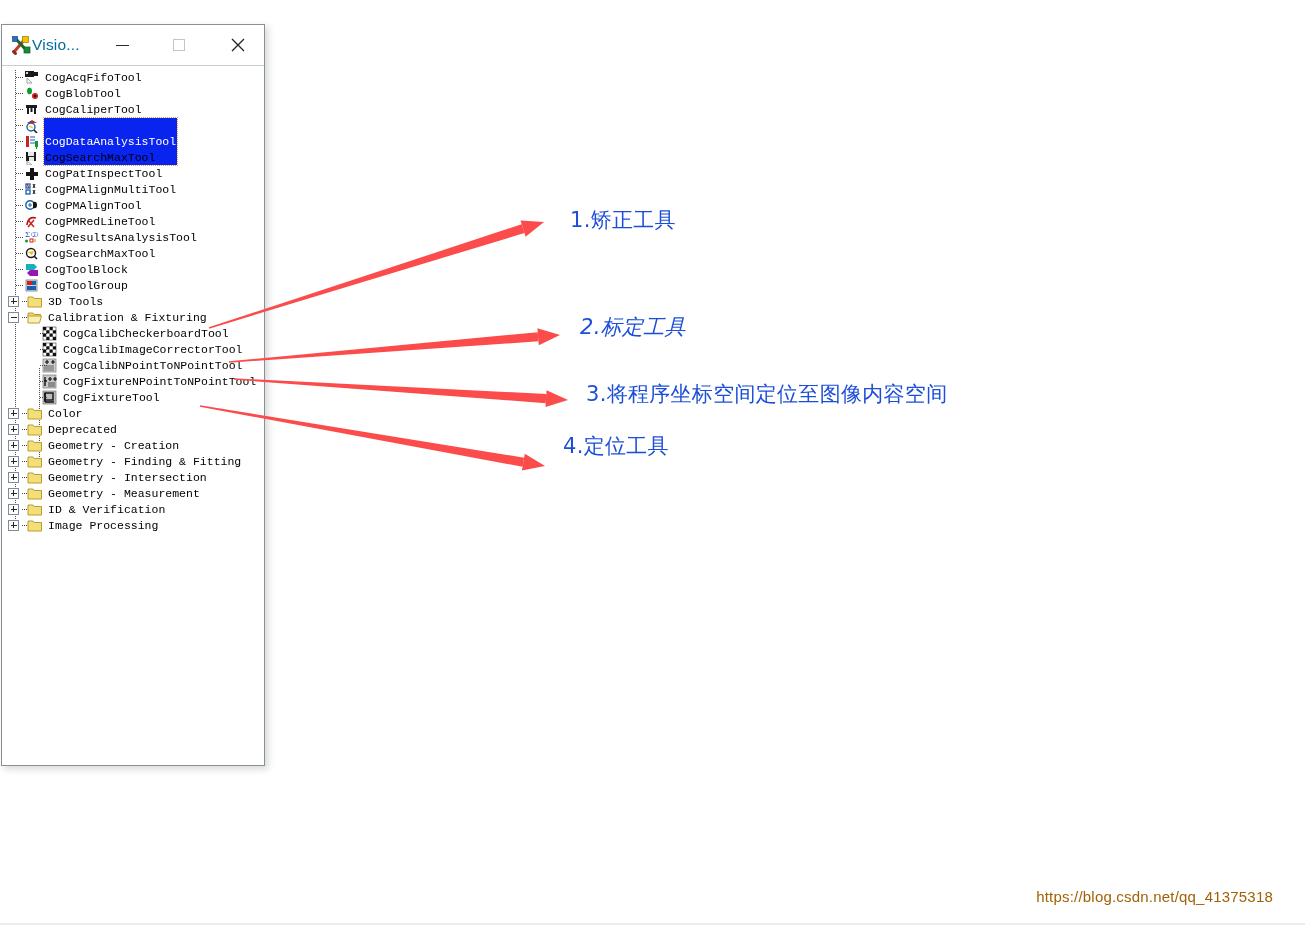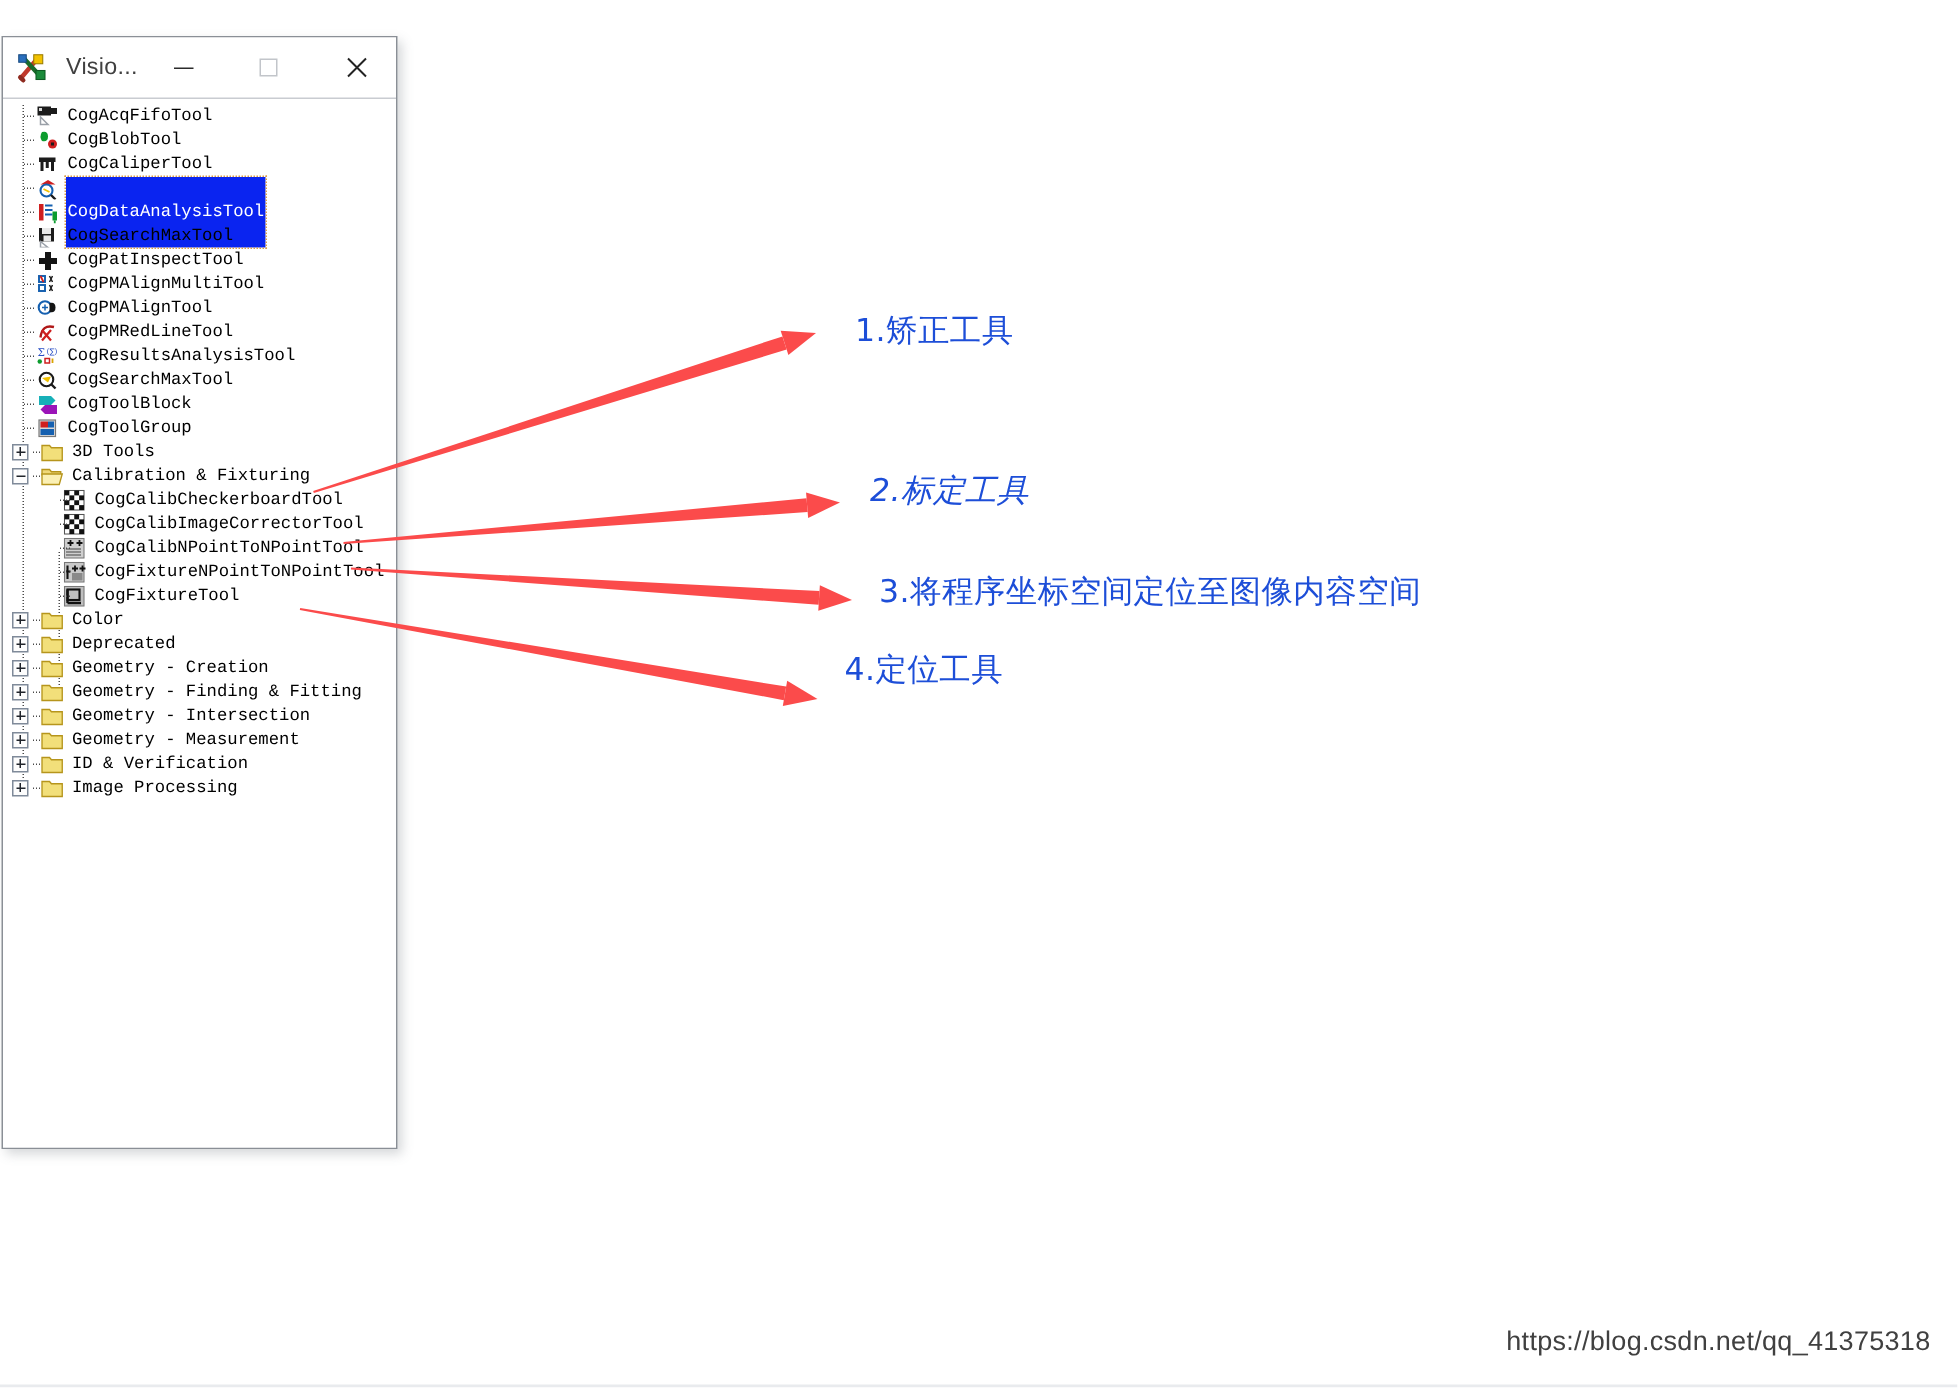--- a/index.html
+++ b/index.html
@@ -38,22 +38,22 @@
     position: relative;
   }
   #app-icon {
     width: 22px; height: 22px;
     margin-left: 8px;
     flex: 0 0 auto;
     display:block;
   }
   #title-text {
     font-size: 15.5px;
-    color: #404040;
-    margin-left: 12px;
+    color: #0369a1;
+    margin-left: 0;
     letter-spacing: 0.2px;
     white-space: nowrap;
     font-family: "Liberation Sans", sans-serif;
   }
   .winbtn {
     position: absolute;
     top: 0;
     height: 40px;
     width: 44px;
     display: flex;
@@ -188,24 +188,24 @@
   #arrow-layer {
     position: absolute;
     left: 0; top: 0;
     width: 1305px; height: 925px;
     pointer-events: none;
   }
 
   
   #watermark {
     position: absolute;
-    right: 18px;
+    right: 32px;
     bottom: 20px;
-    color: #404040;
-    font-size: 18px;
+    color: #a16207;
+    font-size: 15px;
     font-family: "Liberation Sans", sans-serif;
     letter-spacing: 0.2px;
   }
   #bottom-rule {
     position: absolute;
     left: 0;
     bottom: 0;
     width: 1305px;
     height: 2px;
     background: #e9ebee;

